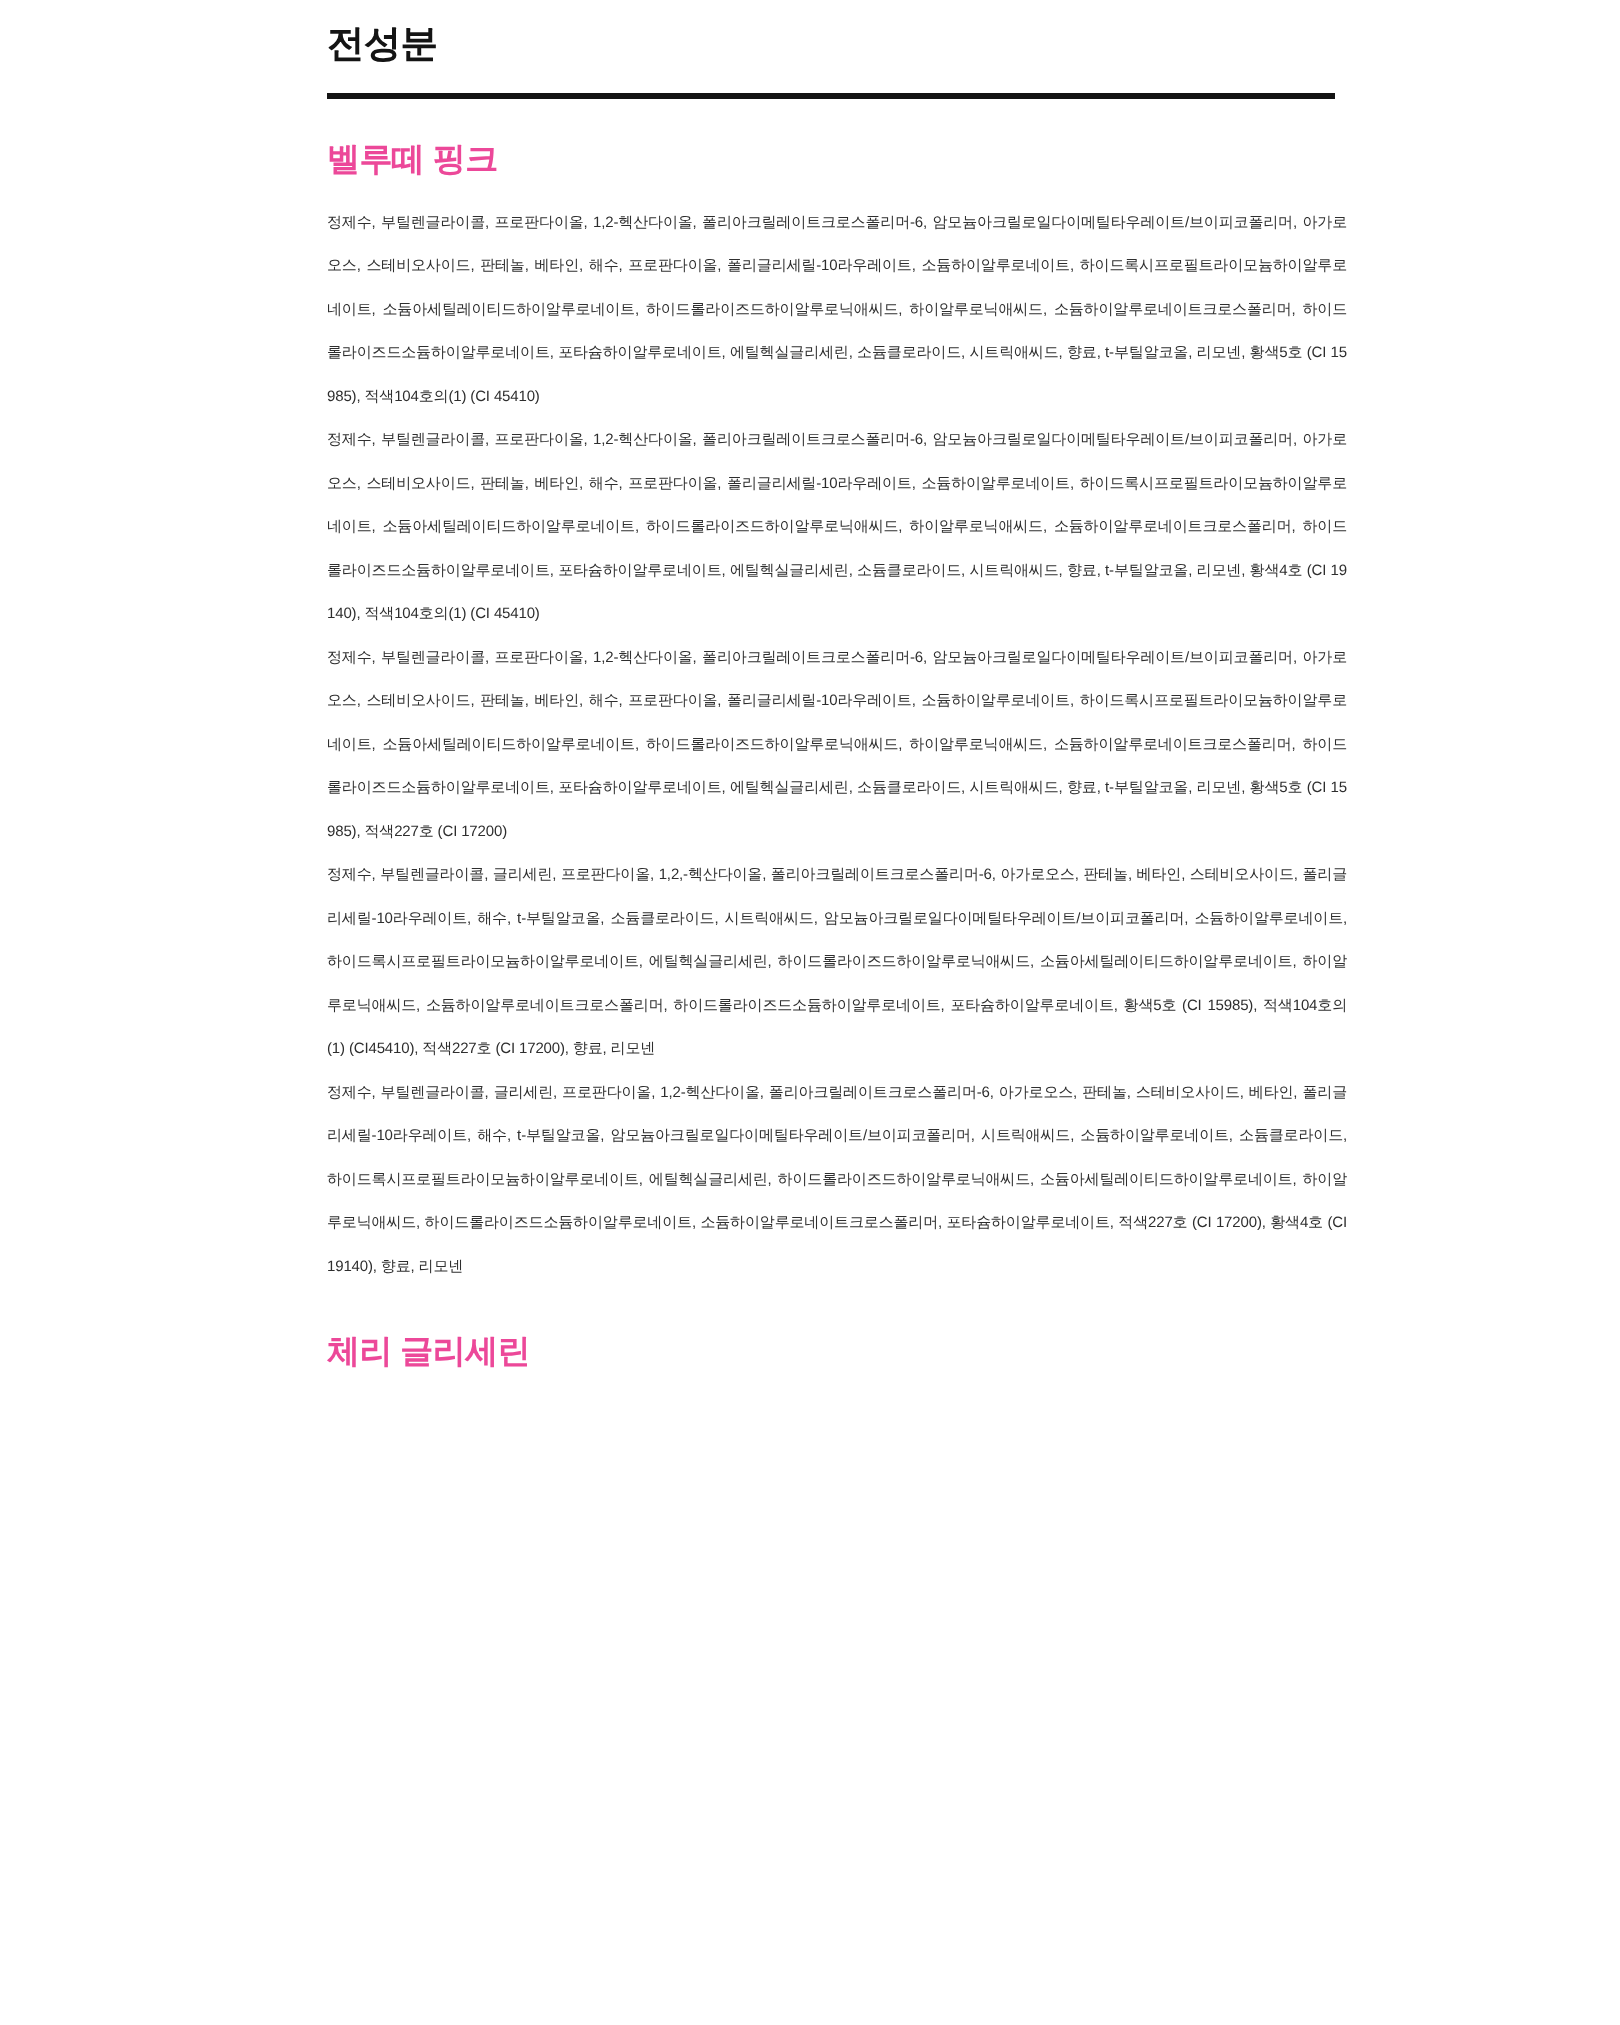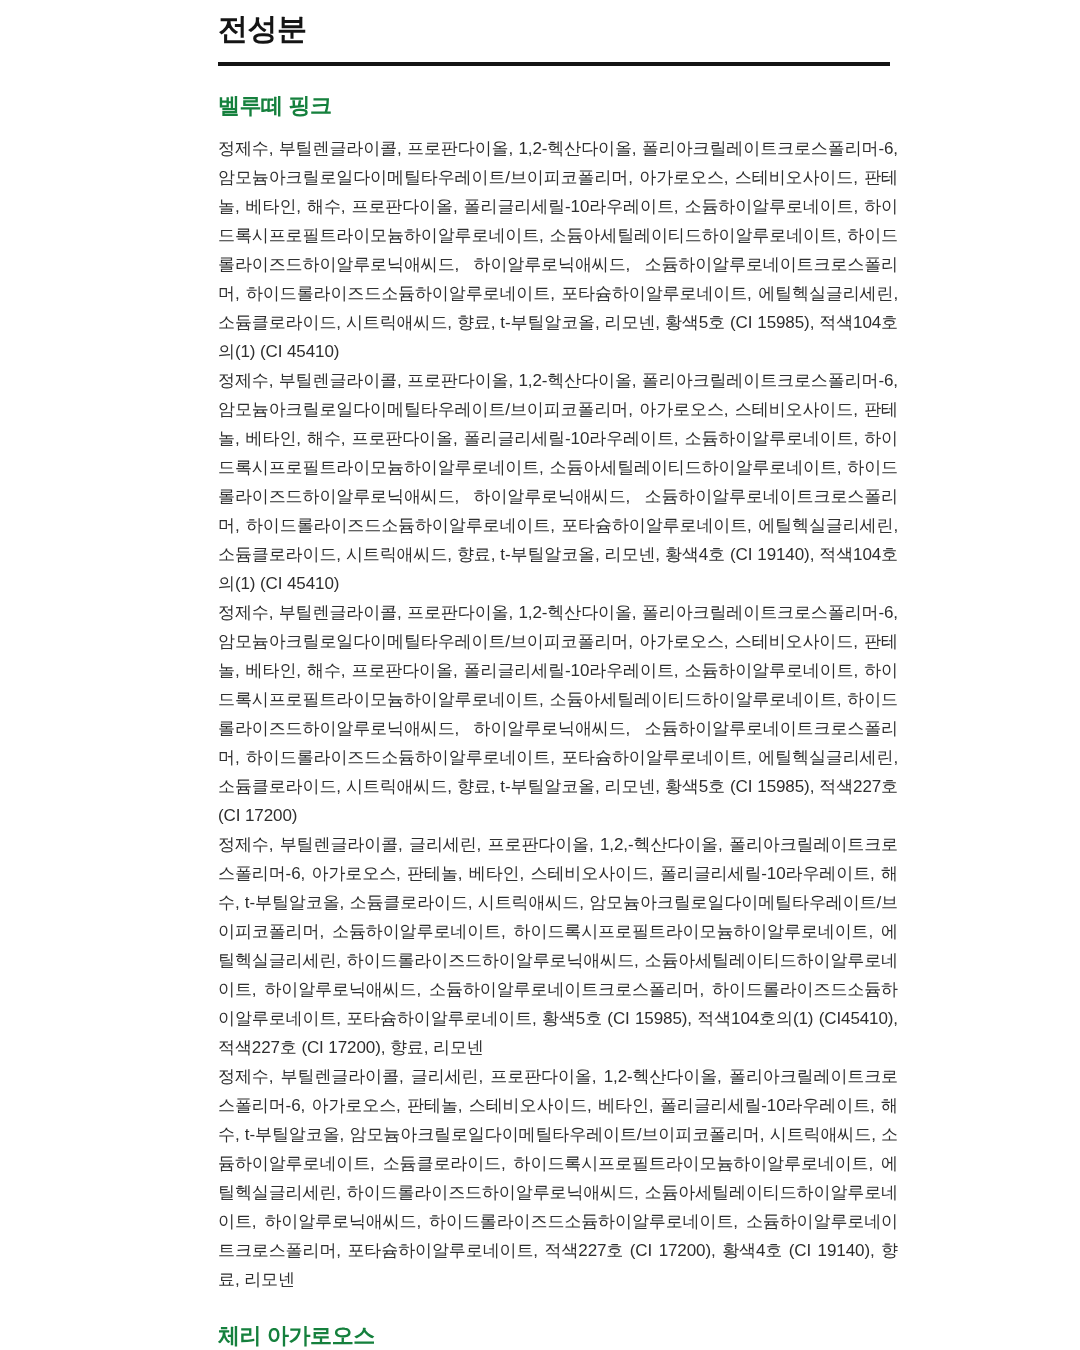--- a/index.html
+++ b/index.html
@@ -14,47 +14,47 @@
     font-family: "Liberation Sans", "DejaVu Sans", sans-serif;
     color: #1a1a1a;
     -webkit-font-smoothing: antialiased;
   }
   .doc {
     box-sizing: border-box;
     width: 1080px;
     padding: 10px 182px 0 218px;
   }
   .doc-title {
-    font-size: 30px;
+    font-size: 25px;
     line-height: 38px;
     font-weight: 800;
     letter-spacing: -0.5px;
     color: #141414;
     margin: 0;
   }
   .title-rule {
     height: 4px;
     background: #141414;
     border: none;
     margin: 14px 8px 0 0;
   }
   .section { margin: 0; }
   .section-title {
     font-size: 22px;
     line-height: 27px;
     font-weight: 700;
     letter-spacing: -0.4px;
-    color: #15803d;
+    color: #ec4899;
     margin: 28px 0 15px 0;
   }
   .section:first-of-type .section-title {
     margin-top: 26px;
   }
   .ingredients {
-    font-size: 17px;
+    font-size: 10px;
     line-height: 29px;
     letter-spacing: -0.1px;
     color: #2e2e2e;
     text-align: justify;
     word-break: break-all;
     margin: 0;
   }
 </style>
 </head>
 <body>
@@ -79,17 +79,17 @@
 
   <section class="section">
     <p class="ingredients">정제수, 부틸렌글라이콜, 글리세린, 프로판다이올, 1,2,-헥산다이올, 폴리아크릴레이트크로스폴리머-6, 아가로오스, 판테놀, 베타인, 스테비오사이드, 폴리글리세릴-10라우레이트, 해수, t-부틸알코올, 소듐클로라이드, 시트릭애씨드, 암모늄아크릴로일다이메틸타우레이트/브이피코폴리머, 소듐하이알루로네이트, 하이드록시프로필트라이모늄하이알루로네이트, 에틸헥실글리세린, 하이드롤라이즈드하이알루로닉애씨드, 소듐아세틸레이티드하이알루로네이트, 하이알루로닉애씨드, 소듐하이알루로네이트크로스폴리머, 하이드롤라이즈드소듐하이알루로네이트, 포타슘하이알루로네이트, 황색5호 (CI 15985), 적색104호의(1) (CI45410), 적색227호 (CI 17200), 향료, 리모넨</p>
   </section>
 
   <section class="section">
     <p class="ingredients">정제수, 부틸렌글라이콜, 글리세린, 프로판다이올, 1,2-헥산다이올, 폴리아크릴레이트크로스폴리머-6, 아가로오스, 판테놀, 스테비오사이드, 베타인, 폴리글리세릴-10라우레이트, 해수, t-부틸알코올, 암모늄아크릴로일다이메틸타우레이트/브이피코폴리머, 시트릭애씨드, 소듐하이알루로네이트, 소듐클로라이드, 하이드록시프로필트라이모늄하이알루로네이트, 에틸헥실글리세린, 하이드롤라이즈드하이알루로닉애씨드, 소듐아세틸레이티드하이알루로네이트, 하이알루로닉애씨드, 하이드롤라이즈드소듐하이알루로네이트, 소듐하이알루로네이트크로스폴리머, 포타슘하이알루로네이트, 적색227호 (CI 17200), 황색4호 (CI 19140), 향료, 리모넨</p>
   </section>
 
   <section class="section">
-    <h2 class="section-title">체리 아가로오스</h2>
+    <h2 class="section-title">체리 글리세린</h2>
 
   </section>
 
 </main>
 
 </body></html>

